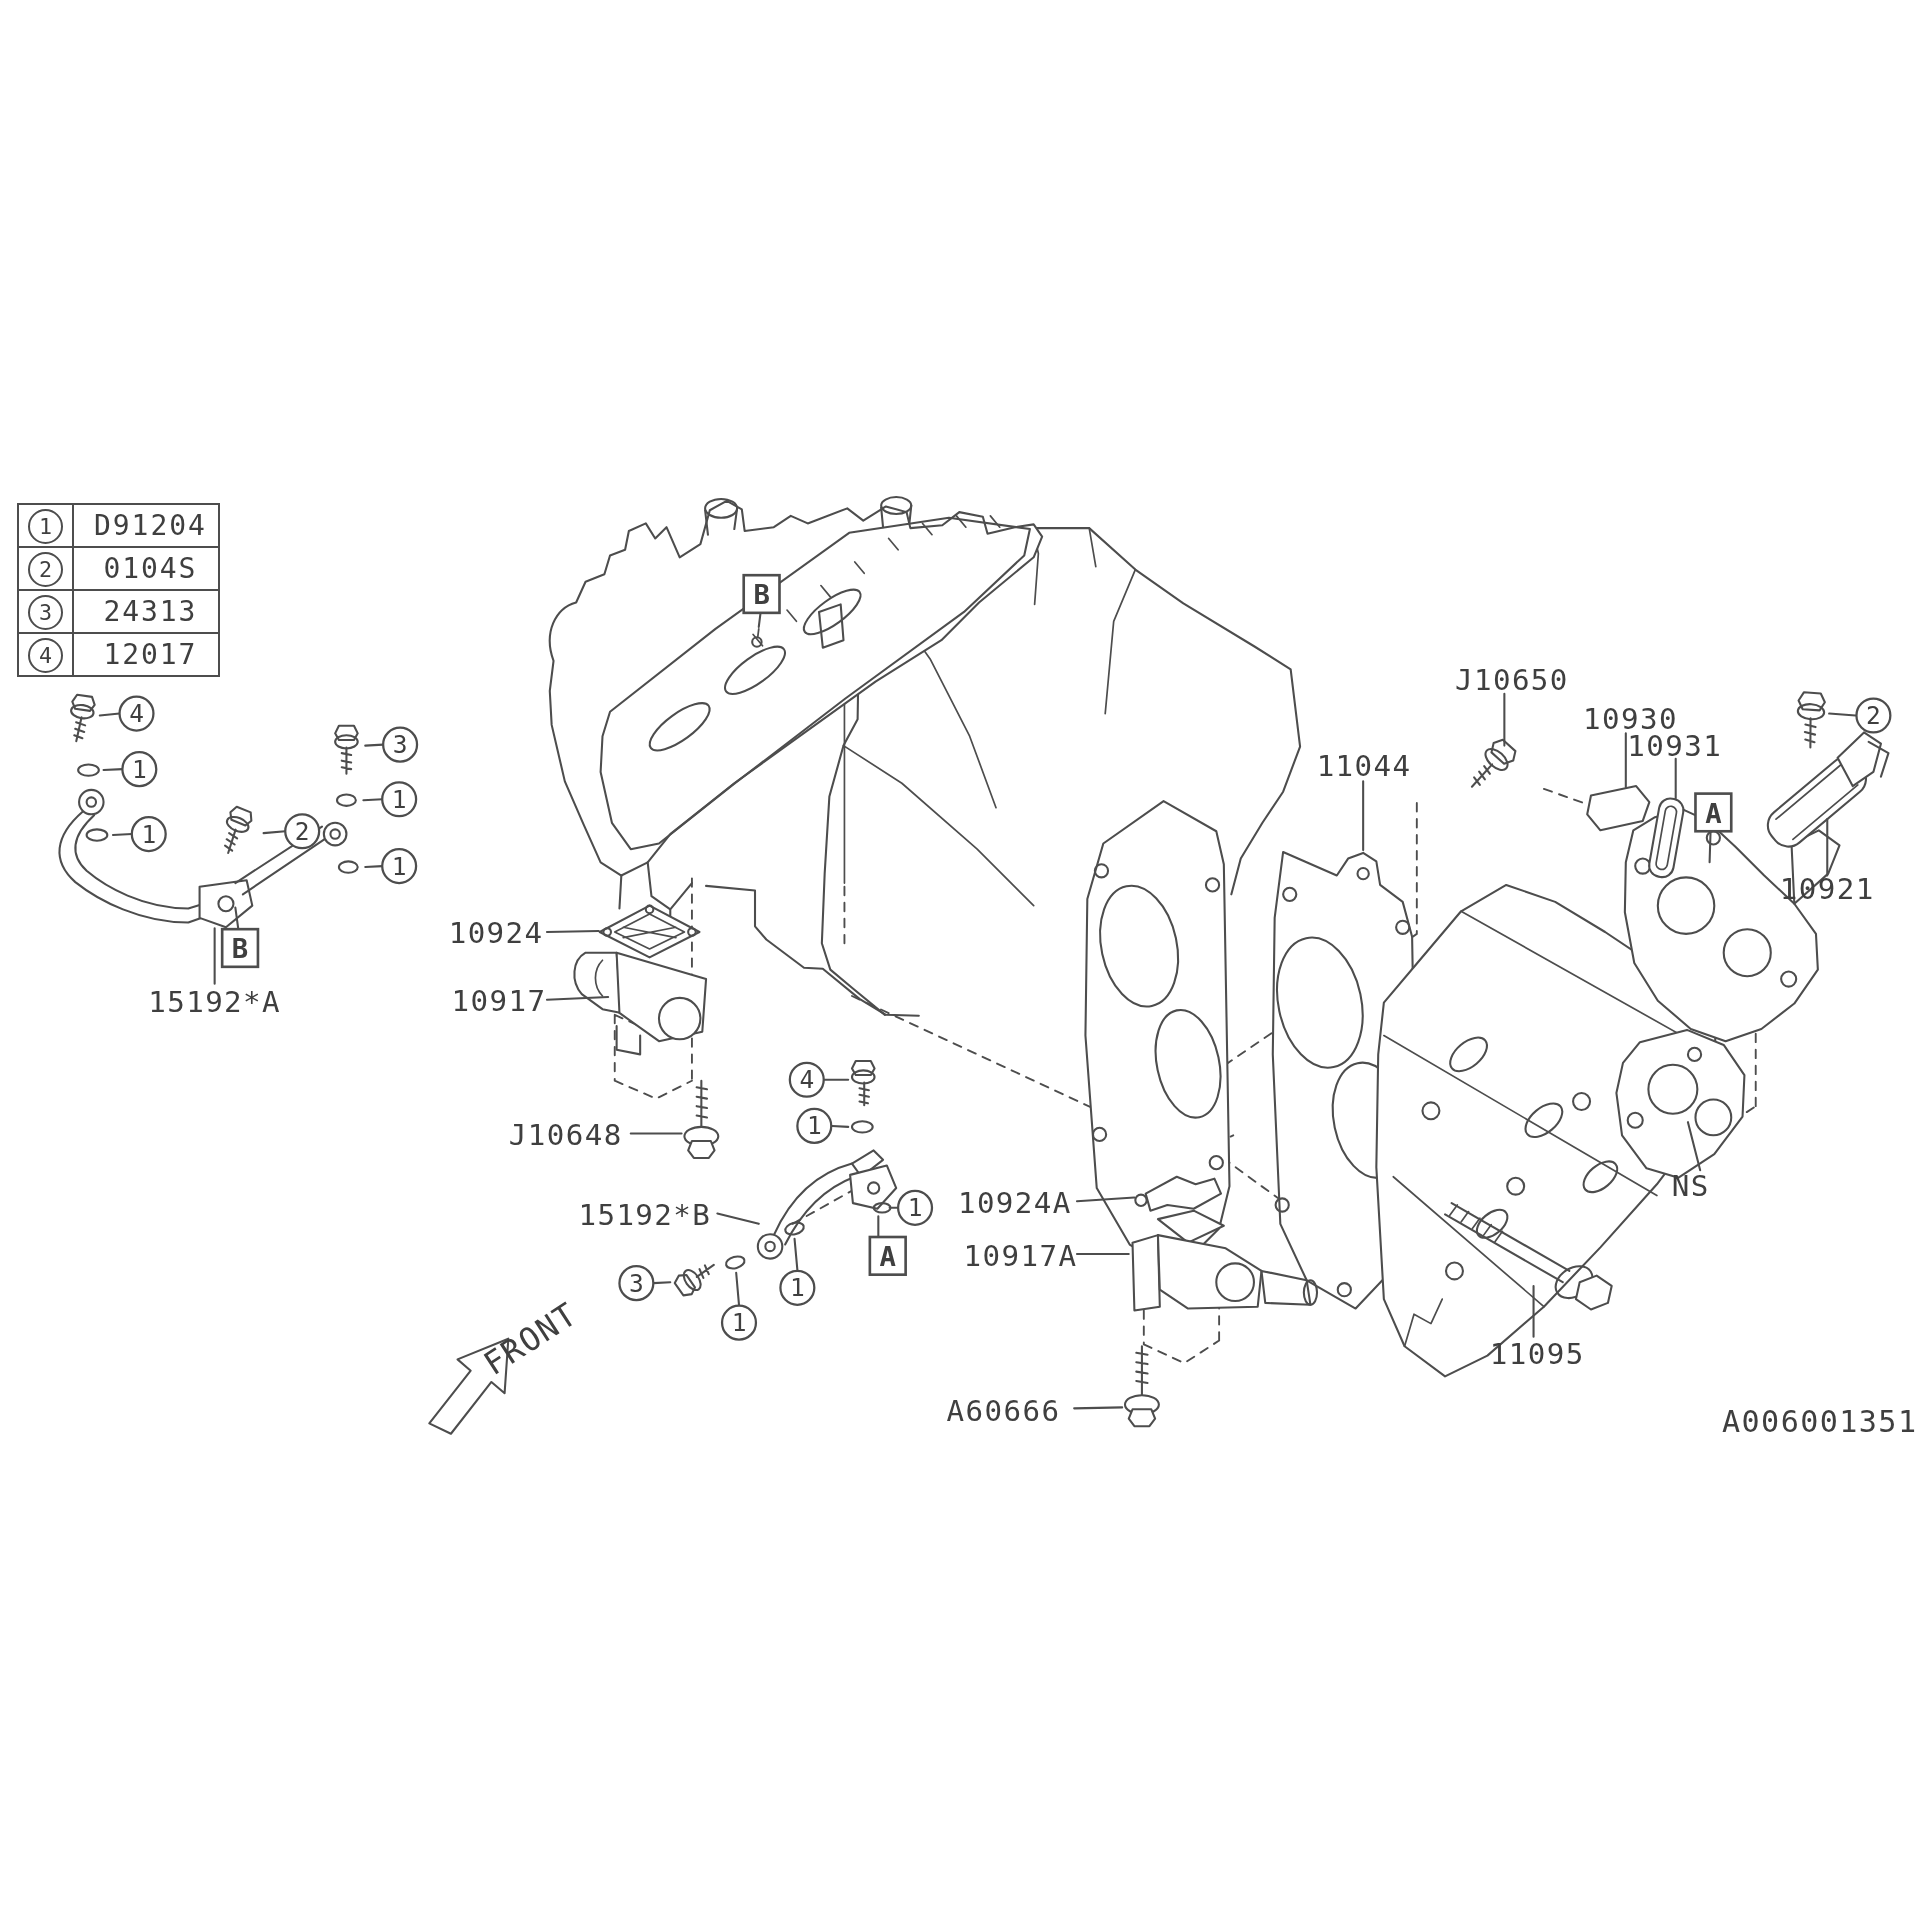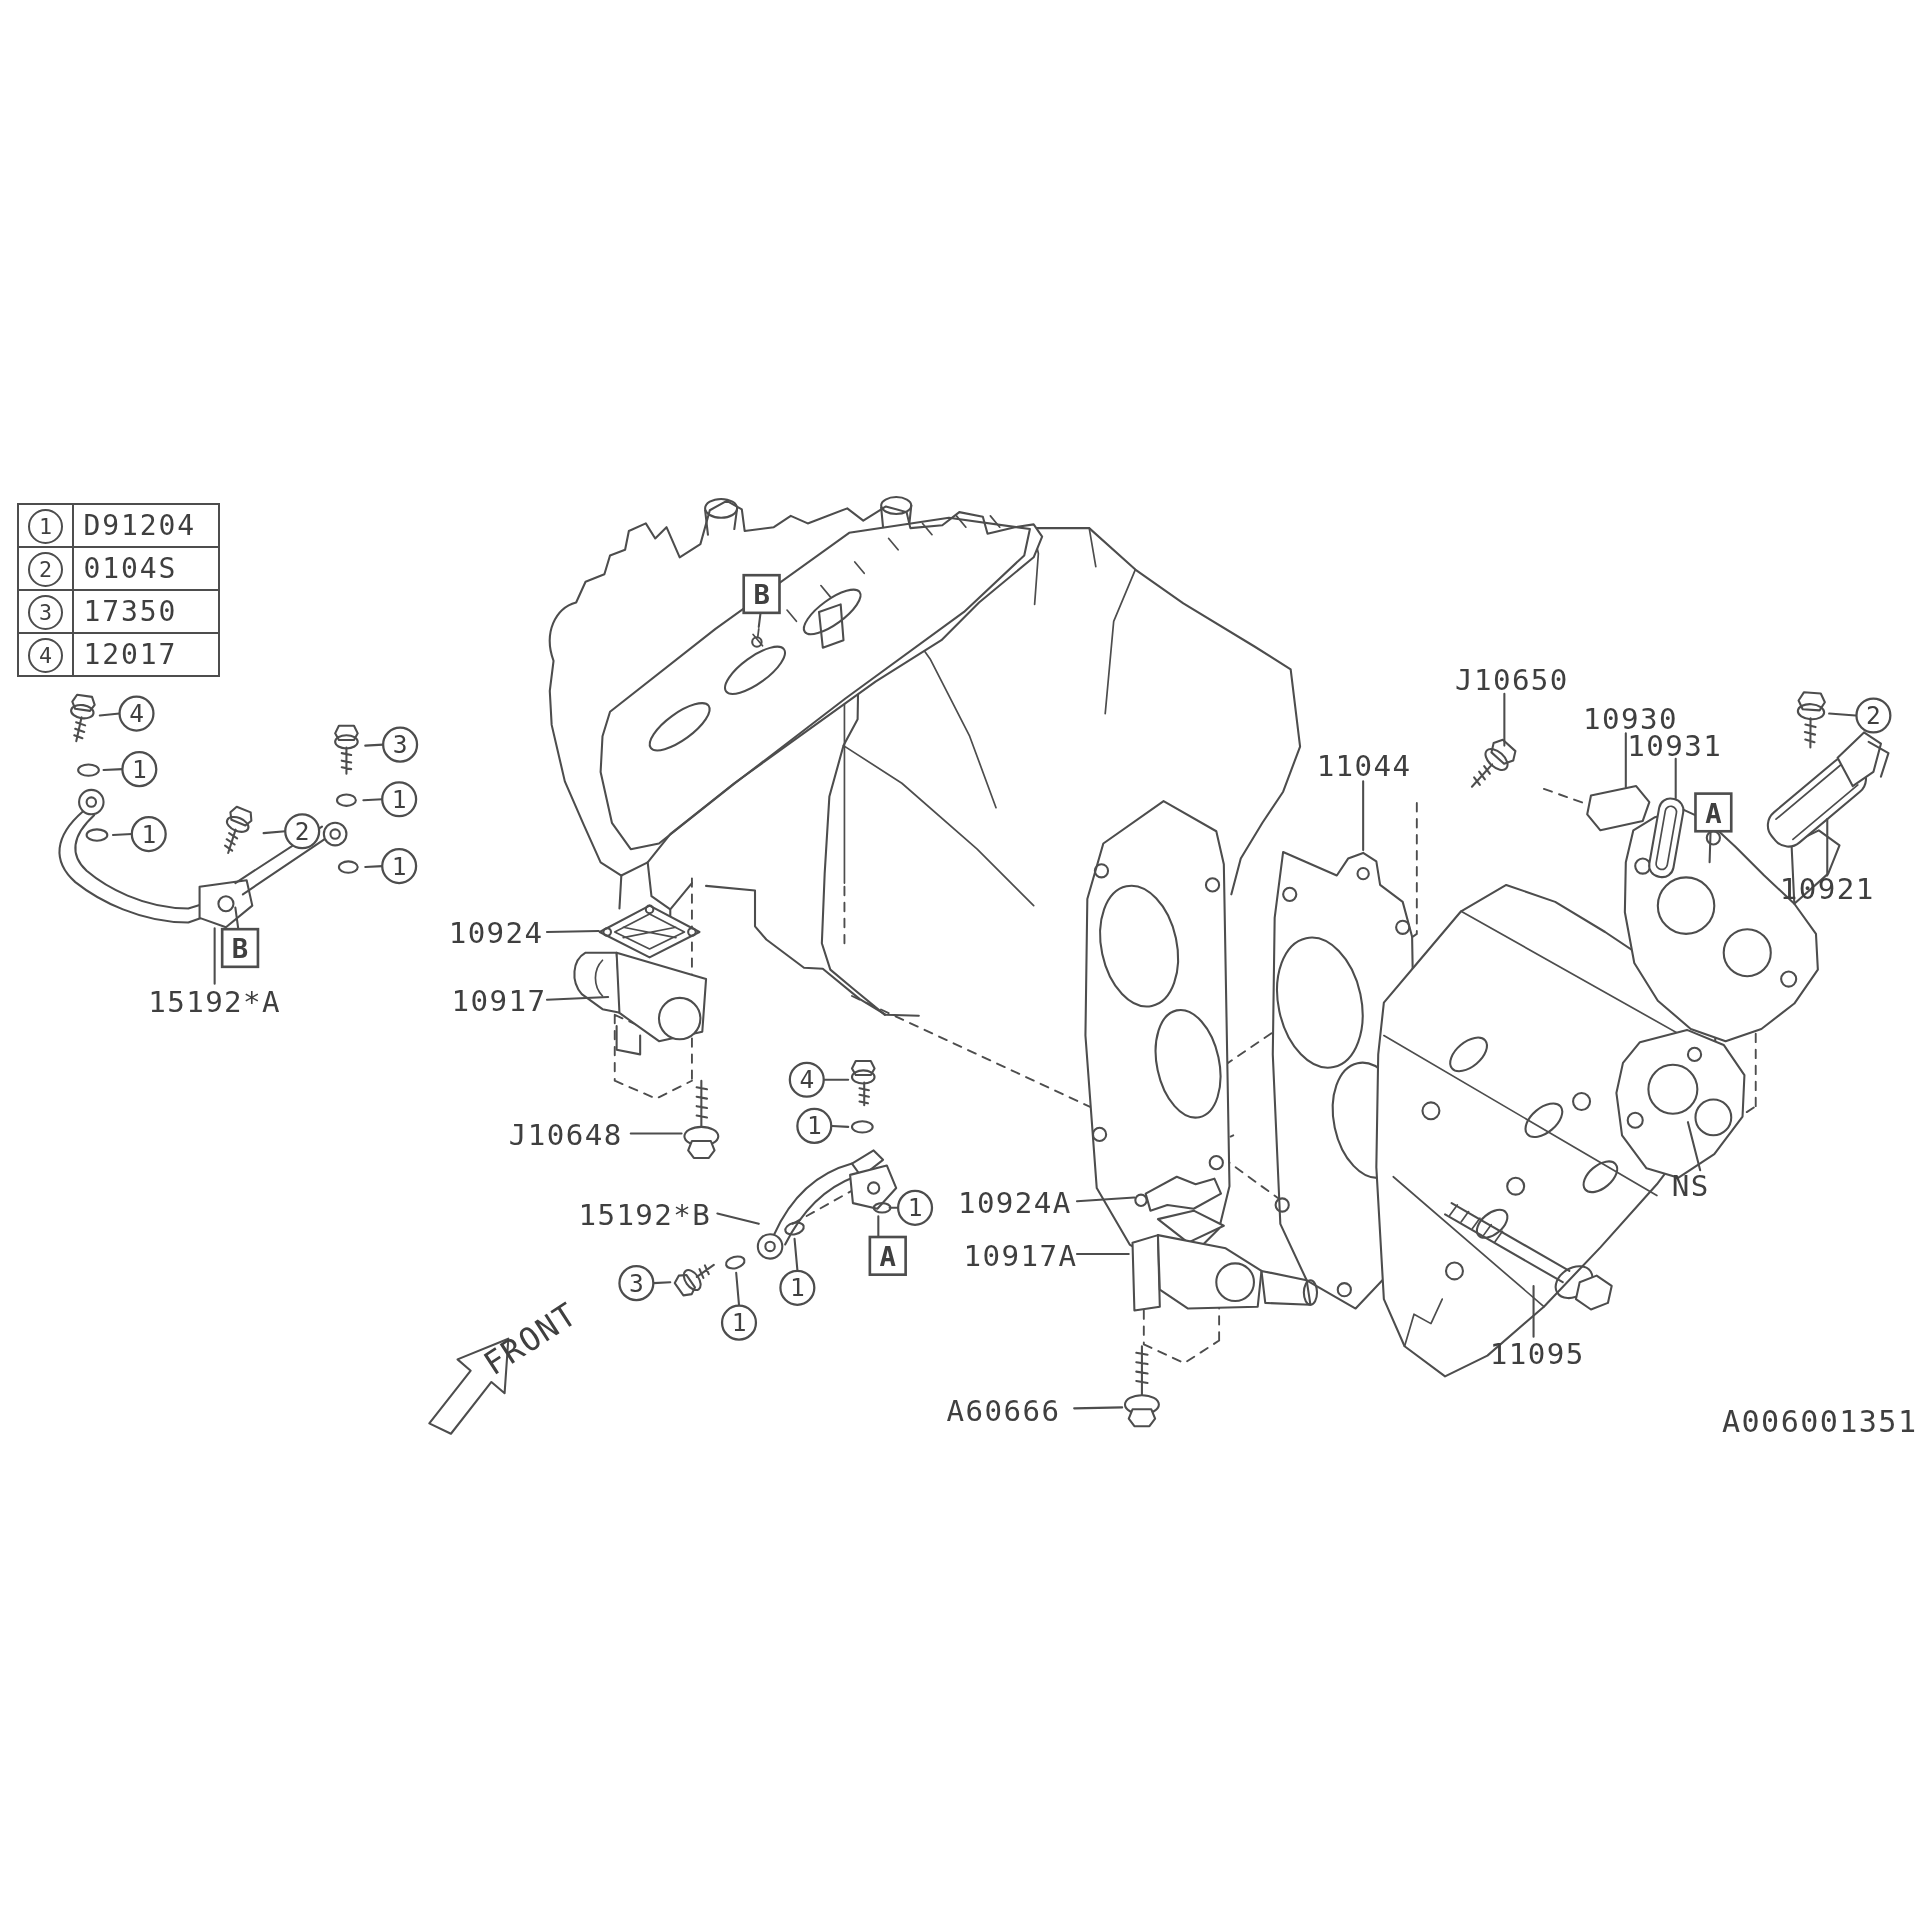--- a/index.html
+++ b/index.html
@@ -15,21 +15,21 @@
   .leaders path{stroke:#4d4d4d;stroke-width:2.2;fill:none;stroke-linecap:round;}
   
   .callout circle{stroke:#4d4d4d;stroke-width:2.4;fill:#ffffff;}
   .callout text{fill:#3f3f3f;font-size:26px;font-family:"DejaVu Sans Mono",monospace;text-anchor:middle;}
   .refbox rect{stroke:#4d4d4d;stroke-width:2.8;fill:#ffffff;}
   .refbox text{fill:#3f3f3f;font-size:29px;font-weight:bold;font-family:"DejaVu Sans Mono",monospace;text-anchor:middle;}
   .plabel{fill:#3f3f3f;font-size:31px;letter-spacing:1.5px;font-family:"DejaVu Sans Mono",monospace;text-anchor:middle;}
   
   .legend{position:absolute;left:17px;top:503px;}
   .legend table{border-collapse:collapse;background:#fff;}
-  .legend td{border:2.4px solid #4d4d4d;height:39px;font-size:28px;color:#3f3f3f;letter-spacing:1.9px;}
+  .legend td{border:2.4px solid #4d4d4d;height:39px;font-size:28px;color:#3f3f3f;letter-spacing:1.9px;text-align:center;}
   .legend td.lg-num{width:51px;text-align:center;}
   .legend td.lg-code{width:134px;padding-left:9.4px;}
   .lg-circle{display:inline-block;width:31px;height:31px;border:2.2px solid #4d4d4d;border-radius:50%;
              line-height:31px;font-size:21.7px;text-align:center;letter-spacing:0;}
 </style>
 </head>
 <body>
 
 <div class="stage">
 
@@ -353,21 +353,21 @@
           <tr>
             <td class="lg-num"><span class="lg-circle">1</span></td>
             <td class="lg-code">D91204</td>
           </tr>
           <tr>
             <td class="lg-num"><span class="lg-circle">2</span></td>
             <td class="lg-code">0104S</td>
           </tr>
           <tr>
             <td class="lg-num"><span class="lg-circle">3</span></td>
-            <td class="lg-code">17350</td>
+            <td class="lg-code">24313</td>
           </tr>
           <tr>
             <td class="lg-num"><span class="lg-circle">4</span></td>
             <td class="lg-code">12017</td>
           </tr>
         </tbody>
     </table>
   </div>
 
 </div>

